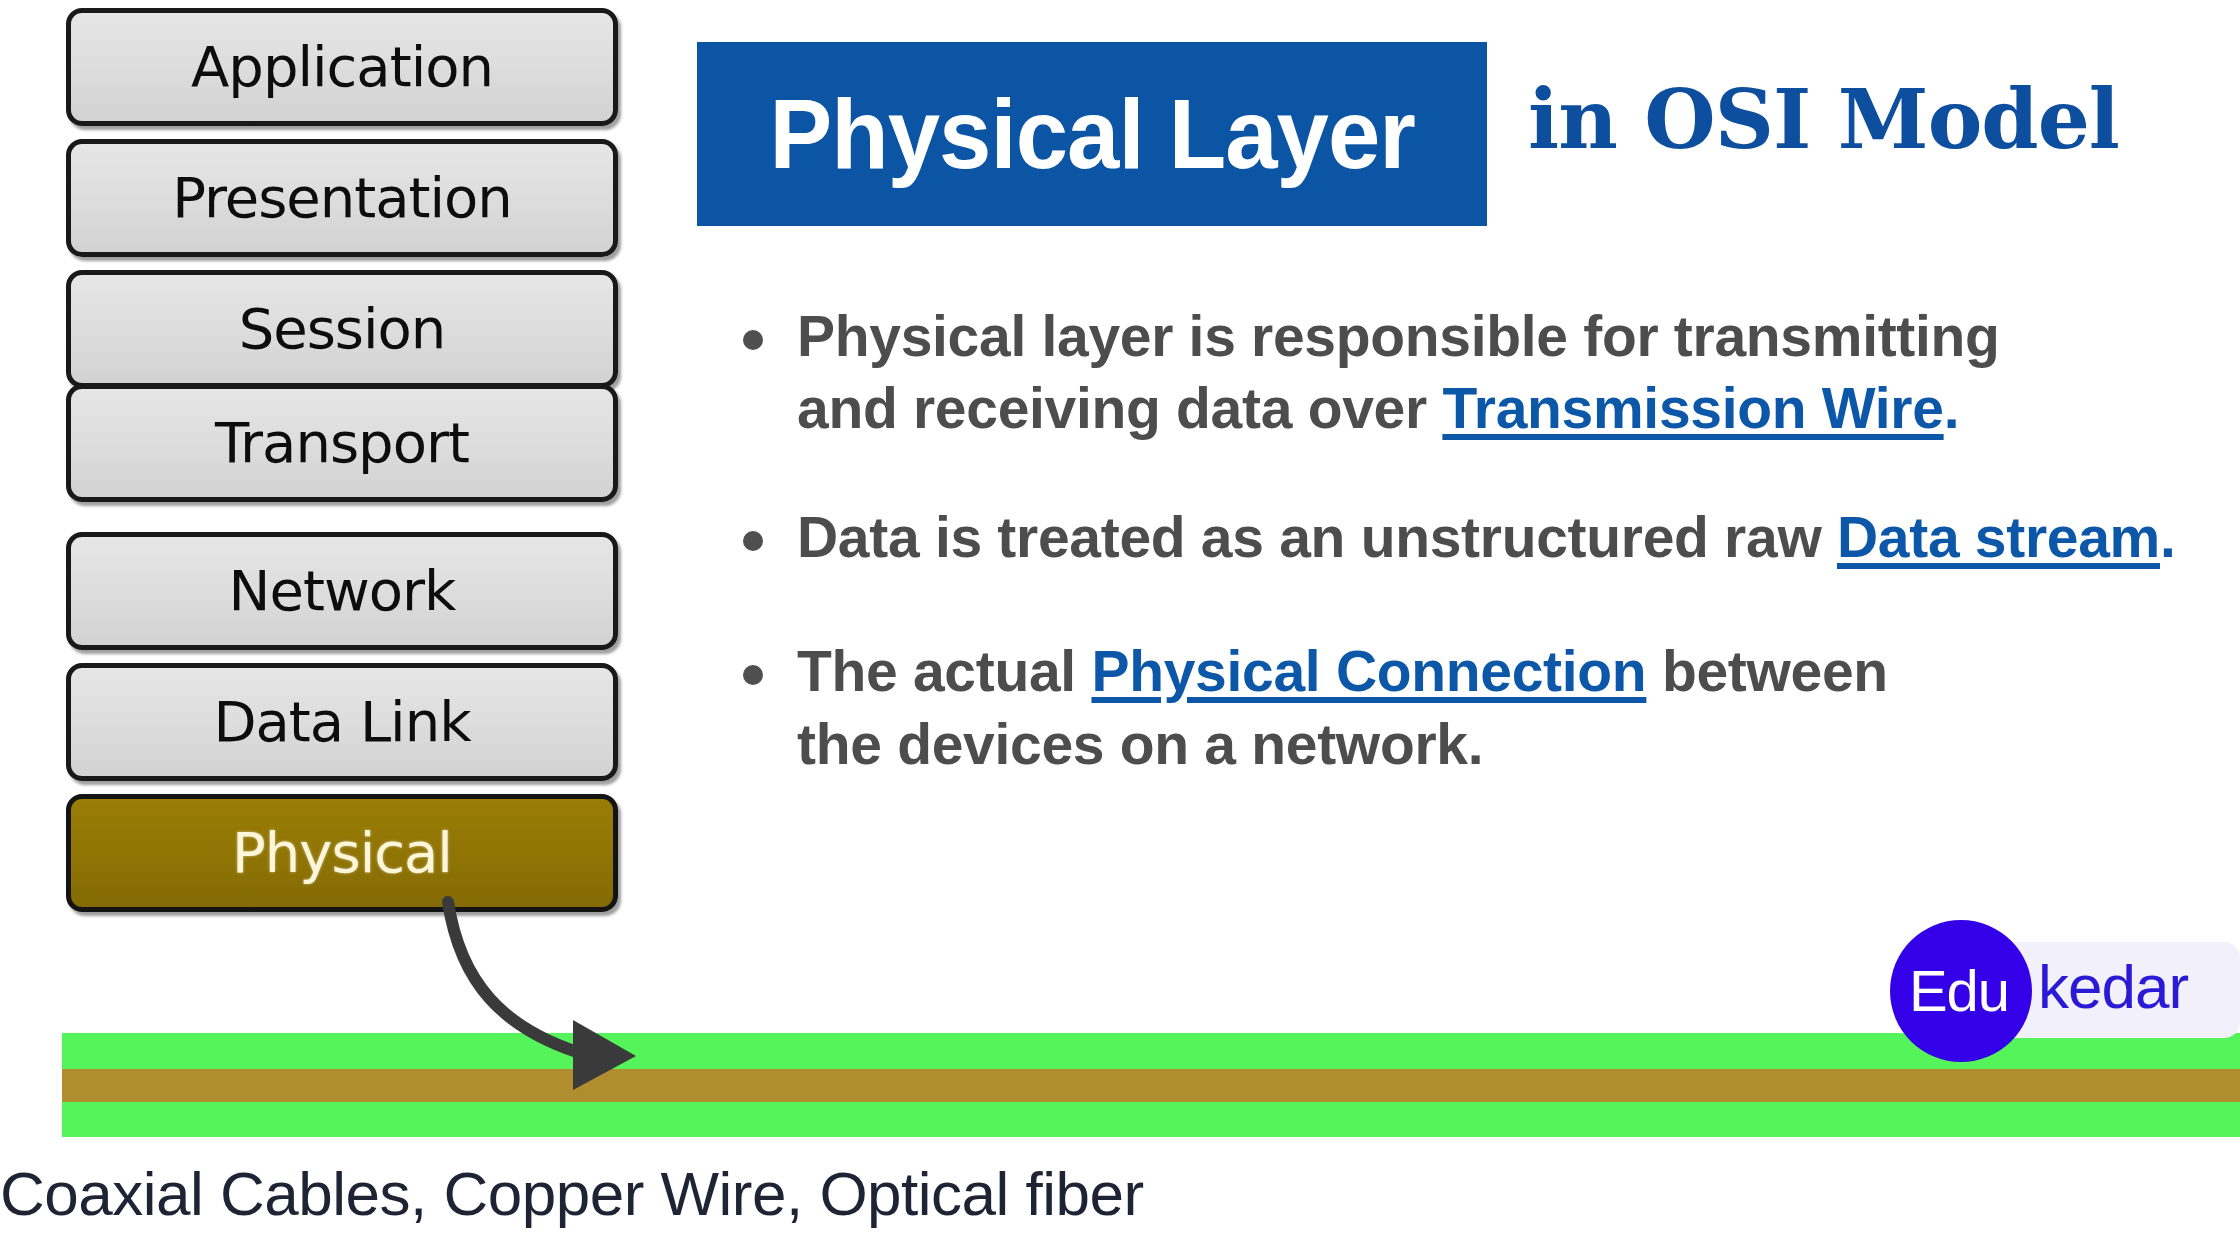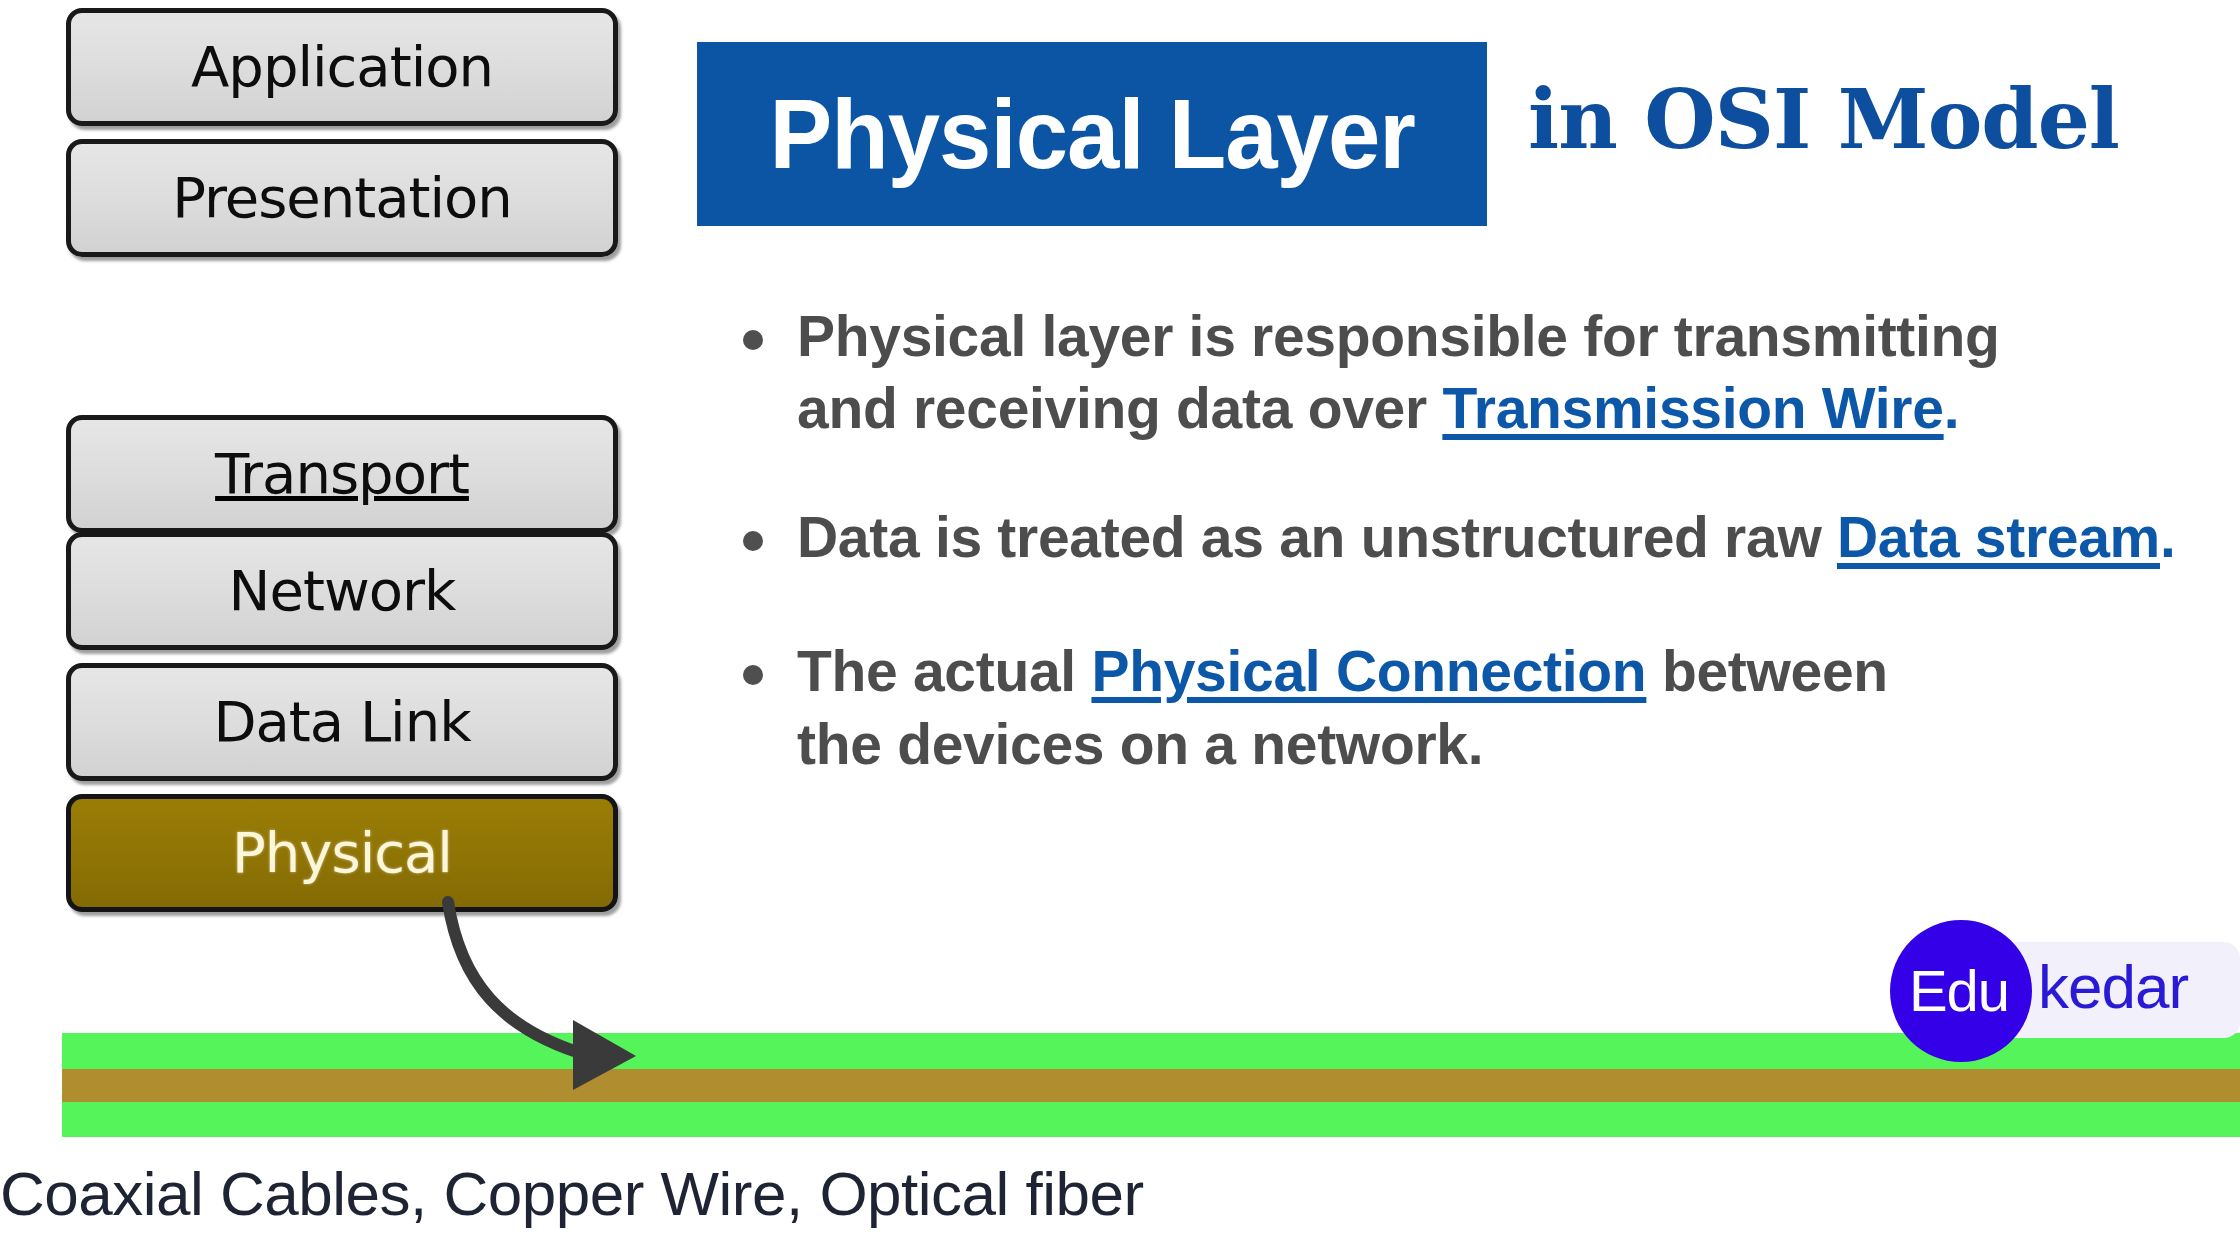--- a/index.html
+++ b/index.html
@@ -211,22 +211,25 @@
   <div id="osi-stack">
 
     <div class="osi-layer" style="top:0px;">
       <span class="osi-label">Application</span>
     </div>
 
     <div class="osi-layer" style="top:131px;">
       <span class="osi-label">Presentation</span>
     </div>
 
-
-    <div class="osi-layer" style="top:407px;text-decoration:underline;">
+    <div class="osi-layer" style="top:262px;">
+      <span class="osi-label">Session</span>
+    </div>
+
+    <div class="osi-layer" style="top:376px;">
       <span class="osi-label">Transport</span>
     </div>
 
     <div class="osi-layer" style="top:524px;">
       <span class="osi-label">Network</span>
     </div>
 
     <div class="osi-layer" style="top:655px;align-items:center;">
       <span class="osi-label">Data Link</span>
     </div>

